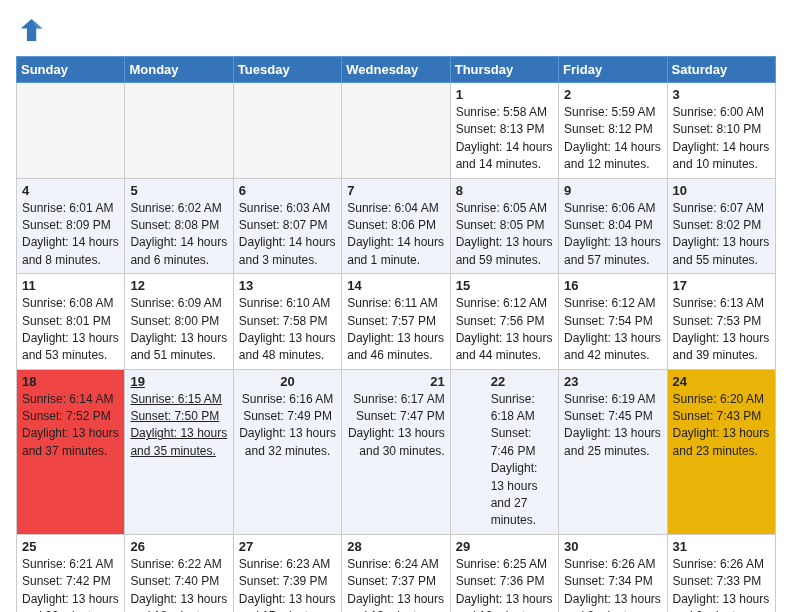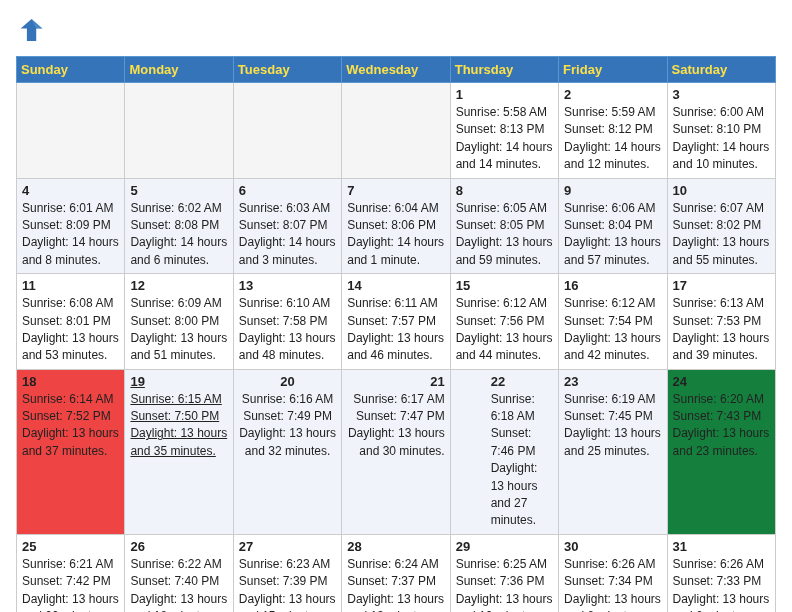--- a/index.html
+++ b/index.html
@@ -45,21 +45,21 @@
       font-size: 15px;
       color: #444;
     }
     .calendar {
       width: 100%;
       border-collapse: collapse;
       table-layout: fixed;
     }
     .calendar thead th {
       background: #3574b8;
-      color: #fde047;
+      color: #ffffff;
       font-size: 13px;
       font-weight: bold;
       padding: 5px 4px;
       border: 1px solid #5a96d0;
       text-align: left;
     }
     .calendar tbody td {
       border: 1px solid #ccc;
       vertical-align: top;
       padding: 4px 5px;
@@ -285,21 +285,21 @@
 Daylight: 13 hours
 and 27 minutes.</div>
         </td>
         <td style="background: rgb(240, 244, 250);">
           <span class="day-num">23</span>
           <div class="day-info">Sunrise: 6:19 AM
 Sunset: 7:45 PM
 Daylight: 13 hours
 and 25 minutes.</div>
         </td>
-        <td style="background: #15803d;">
+        <td style="background: #eab308;">
           <span class="day-num">24</span>
           <div class="day-info">Sunrise: 6:20 AM
 Sunset: 7:43 PM
 Daylight: 13 hours
 and 23 minutes.</div>
         </td>
       </tr>
       <tr>
         <td>
           <span class="day-num">25</span>

